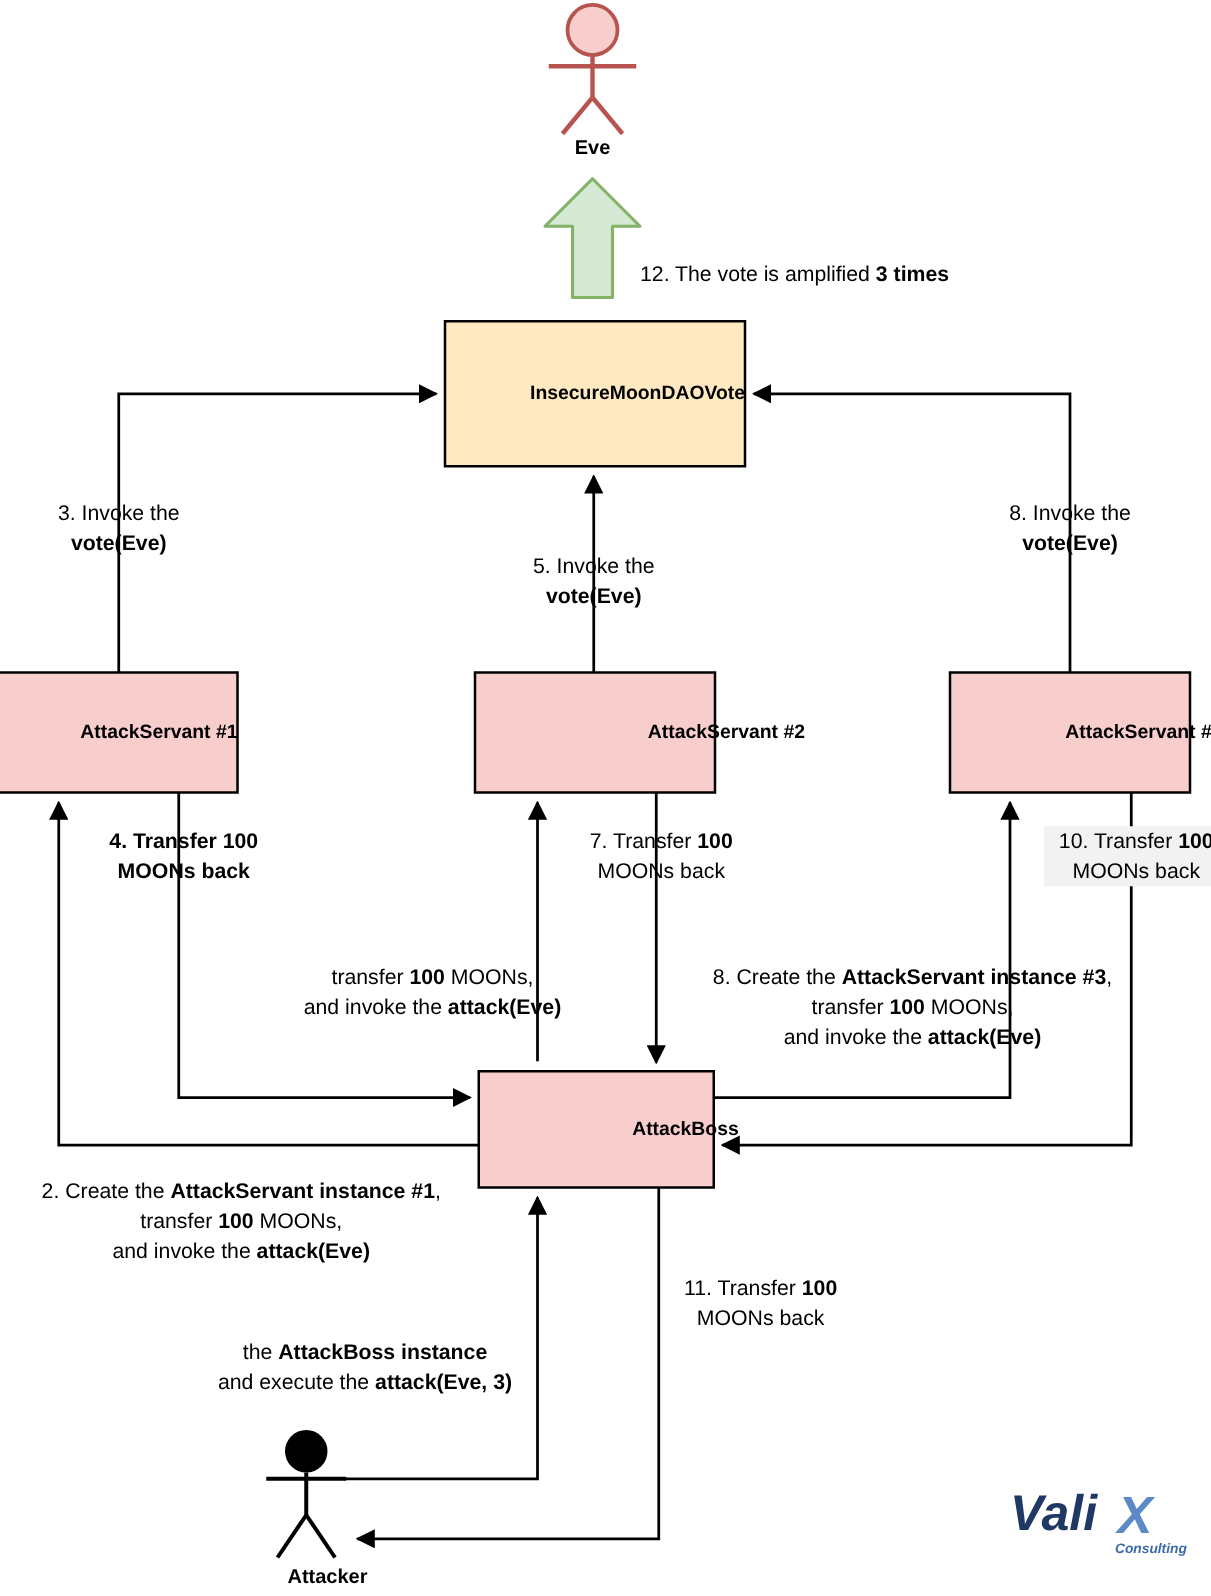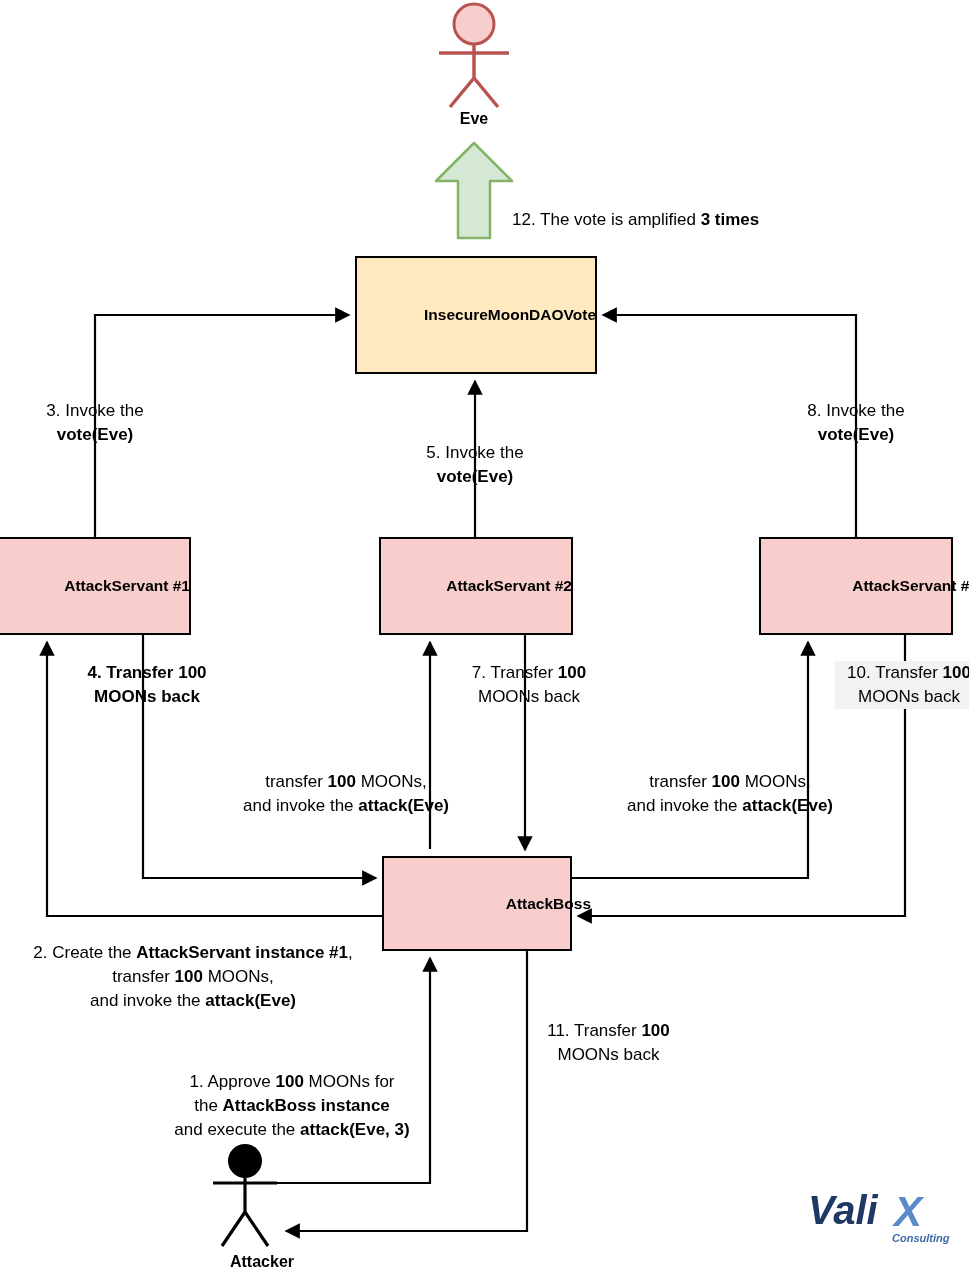--- a/index.html
+++ b/index.html
@@ -102,21 +102,21 @@
 </svg>
 
 <div class="node" style="left:356px;top:257px;width:240px;height:116px;">
   <span class="nodelbl">InsecureMoonDAOVote</span>
 </div>
 
 <div class="node" style="left:-2px;top:538px;width:192px;height:96px;">
   <span class="nodelbl">AttackServant #1</span>
 </div>
 
-<div class="node" style="left:380px;top:538px;width:192px;height:96px;">
+<div class="node" style="left:380px;top:538px;width:192px;height:96px;padding-left:48px;">
   <span class="nodelbl">AttackServant #2</span>
 </div>
 
 <div class="node" style="left:760px;top:538px;width:218px;height:96px;">
   <span class="nodelbl">AttackServant #3</span>
 </div>
 
 <div class="node" style="left:383px;top:857px;width:208px;height:93px;">
   <span class="nodelbl">AttackBoss</span>
 </div>
@@ -134,25 +134,25 @@
 <div class="lbl c" style="left:786px;top:399px;width:140px;"><div><span>8. Invoke the</span></div><div><b>vote(Eve)</b></div></div>
 
 <div class="lbl c" style="left:73px;top:661px;width:148px;font-weight:bold;"><div><span>4. Transfer </span><b>100</b></div><div><span>MOONs back</span></div></div>
 
 <div class="lbl c" style="left:455px;top:661px;width:148px;"><div><span>7. Transfer </span><b>100</b></div><div><span>MOONs back</span></div></div>
 
 <div class="lbl c hl" style="left:835px;top:661px;width:148px;"><div><span>10. Transfer </span><b>100</b></div><div><span>MOONs back</span></div></div>
 
 <div class="lbl c" style="left:160px;top:770px;width:372px;"><div><span>transfer </span><b>100</b><span> MOONs,</span></div><div><span>and invoke the </span><b>attack(Eve)</b></div></div>
 
-<div class="lbl c" style="left:544px;top:770px;width:372px;"><div><span>transfer </span><b>100</b><span> MOONs,</span></div><div><span>and invoke the </span><b>attack(Eve)</b></div></div>
+<div class="lbl c" style="left:544px;top:770px;width:372px;"><div><span>8. Create the </span><b>AttackServant instance #3</b><span>,</span></div><div><span>transfer </span><b>100</b><span> MOONs,</span></div><div><span>and invoke the </span><b>attack(Eve)</b></div></div>
 
 <div class="lbl c" style="left:10px;top:941px;width:366px;"><div><span>2. Create the </span><b>AttackServant instance #1</b><span>,</span></div><div><span>transfer </span><b>100</b><span> MOONs,</span></div><div><span>and invoke the </span><b>attack(Eve)</b></div></div>
 
 <div class="lbl c" style="left:521px;top:1019px;width:175px;"><div><span>11. Transfer </span><b>100</b></div><div><span>MOONs back</span></div></div>
 
-<div class="lbl c" style="left:157px;top:1070px;width:270px;"><div><span>1. Approve </span><b>100</b><span> MOONs for</span></div><div><span>the </span><b>AttackBoss instance</b></div><div><span>and execute the </span><b>attack(Eve, 3)</b></div></div>
+<div class="lbl c" style="left:157px;top:1070px;width:270px;"><div><span>the </span><b>AttackBoss instance</b></div><div><span>and execute the </span><b>attack(Eve, 3)</b></div></div>
 
 <svg id="valix" viewBox="0 0 145 66">
   <text x="2" y="42" font-family="Liberation Sans, sans-serif" font-size="40" font-weight="bold" font-style="italic" fill="#1f3864">Vali</text>
   <text x="88" y="44" font-family="Liberation Sans, sans-serif" font-size="42" font-weight="bold" font-style="italic" fill="#5b8ac7">X</text>
   <text x="86" y="60" font-family="Liberation Sans, sans-serif" font-size="11" font-weight="bold" font-style="italic" fill="#3d6aa8">Consulting</text>
 </svg>
 
 </body></html>

